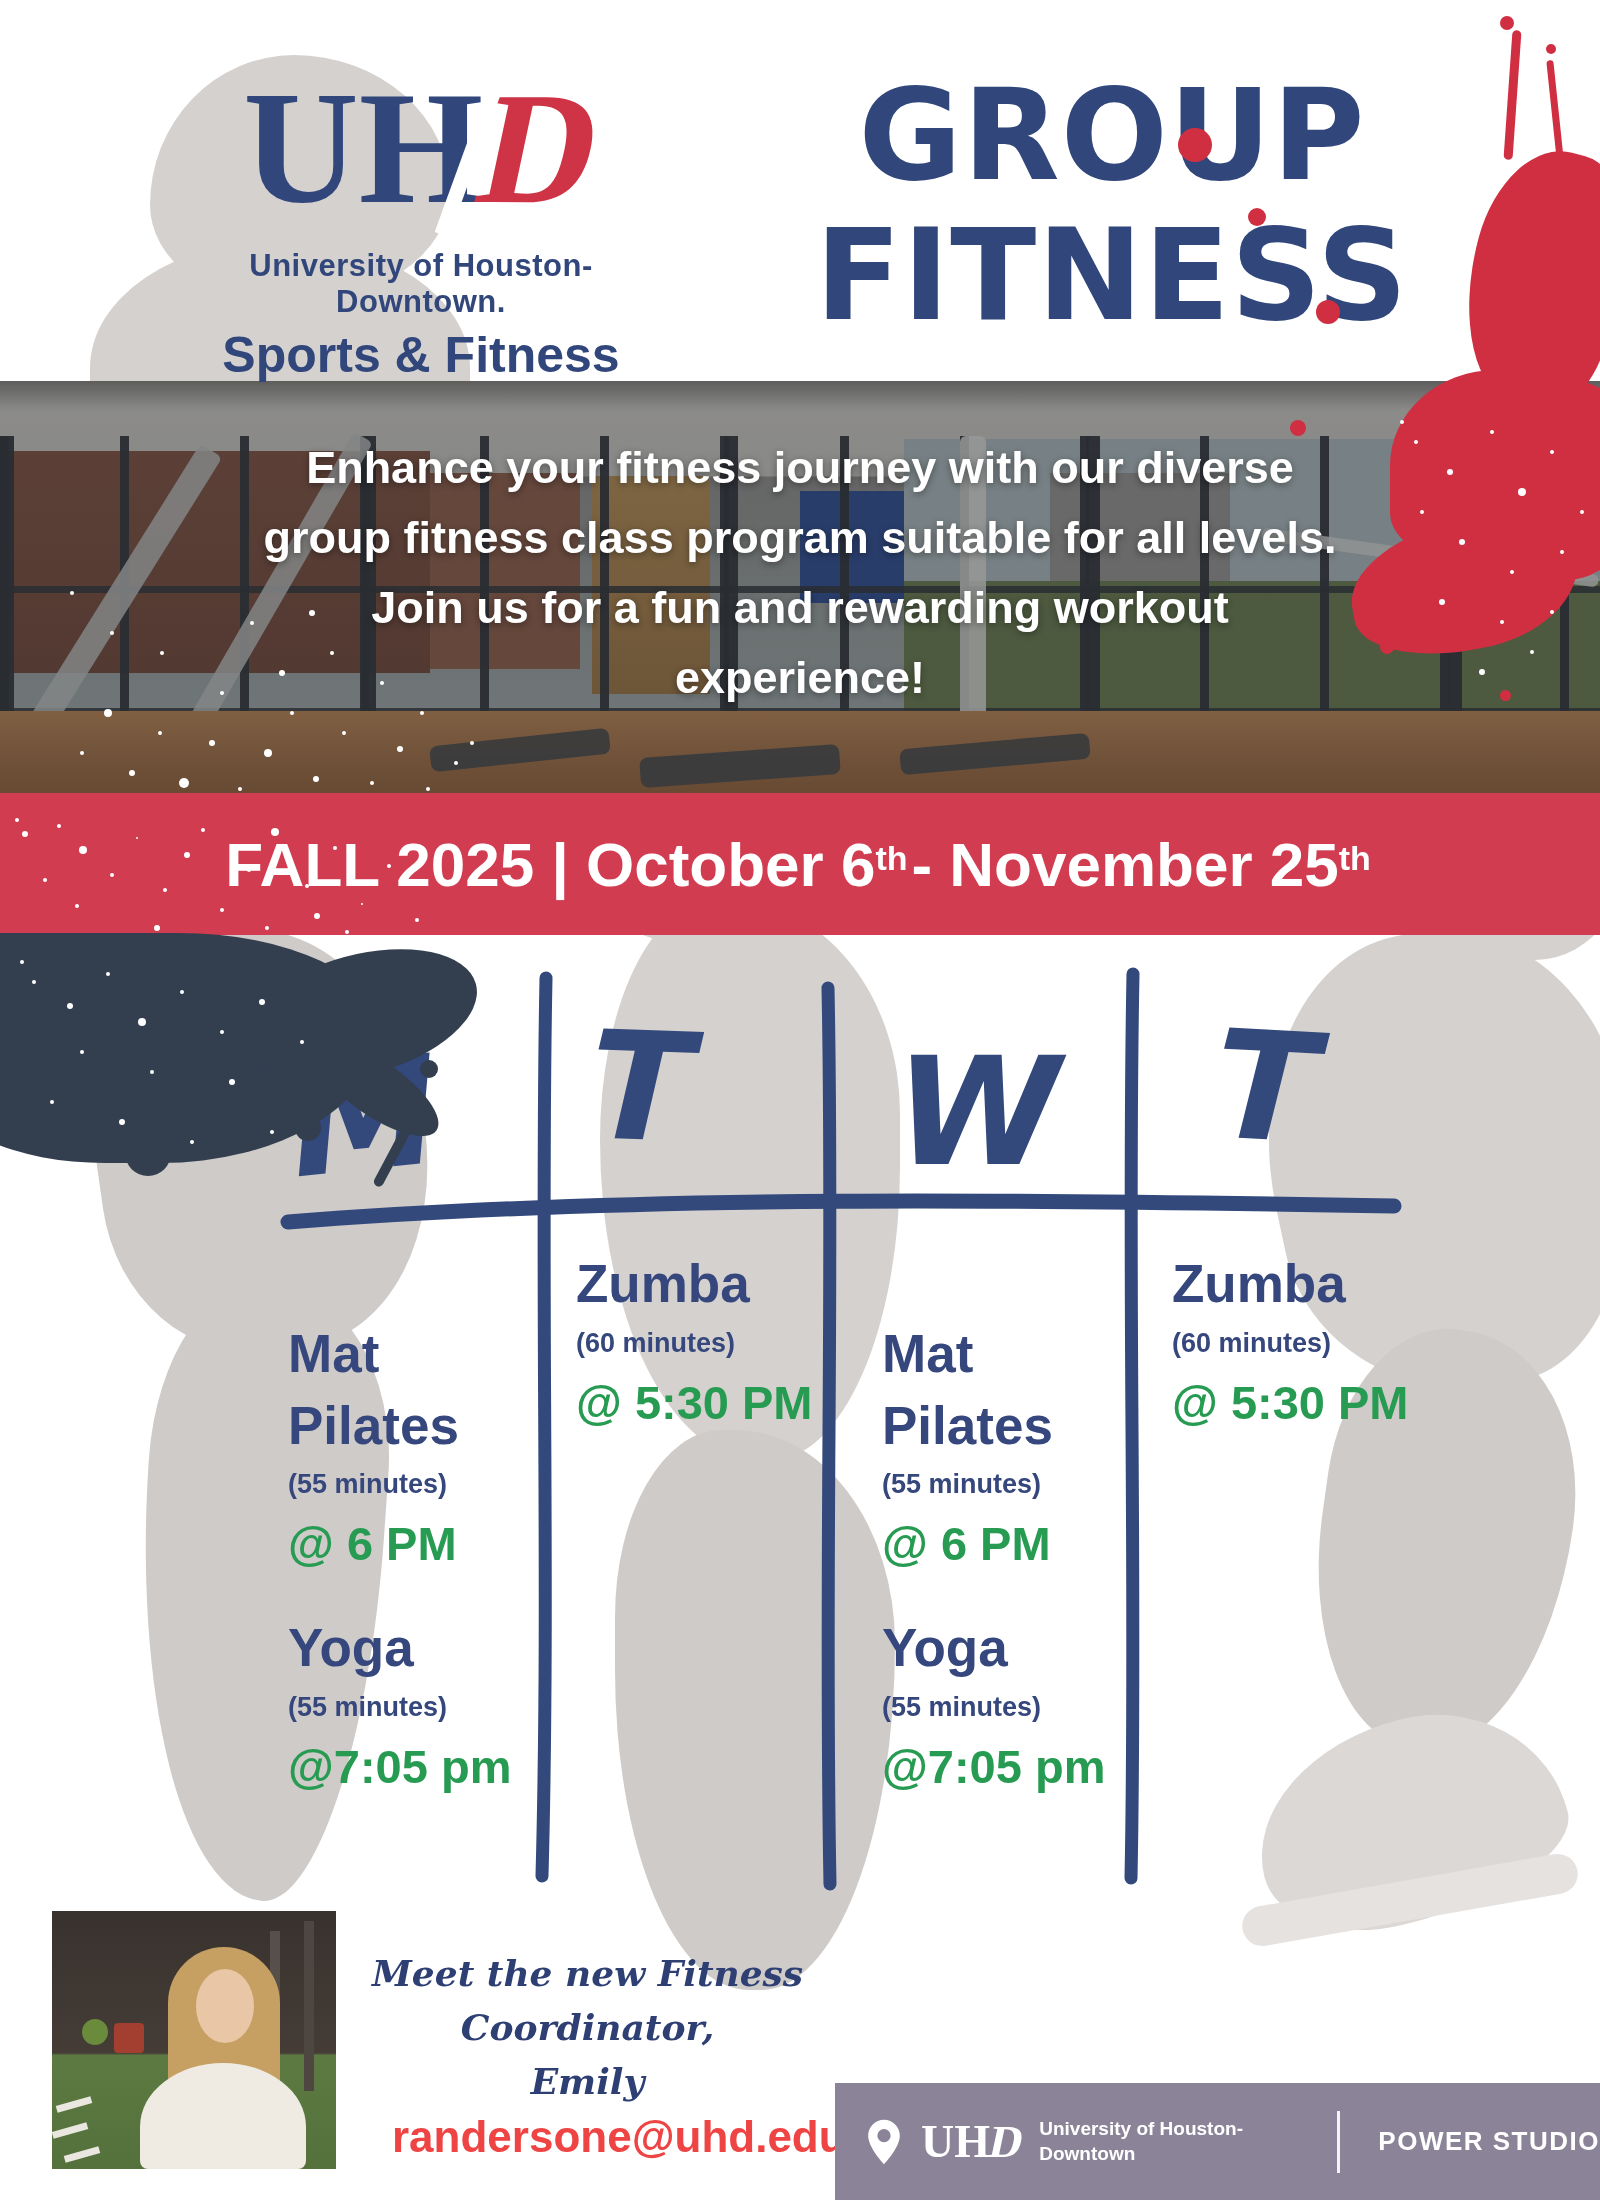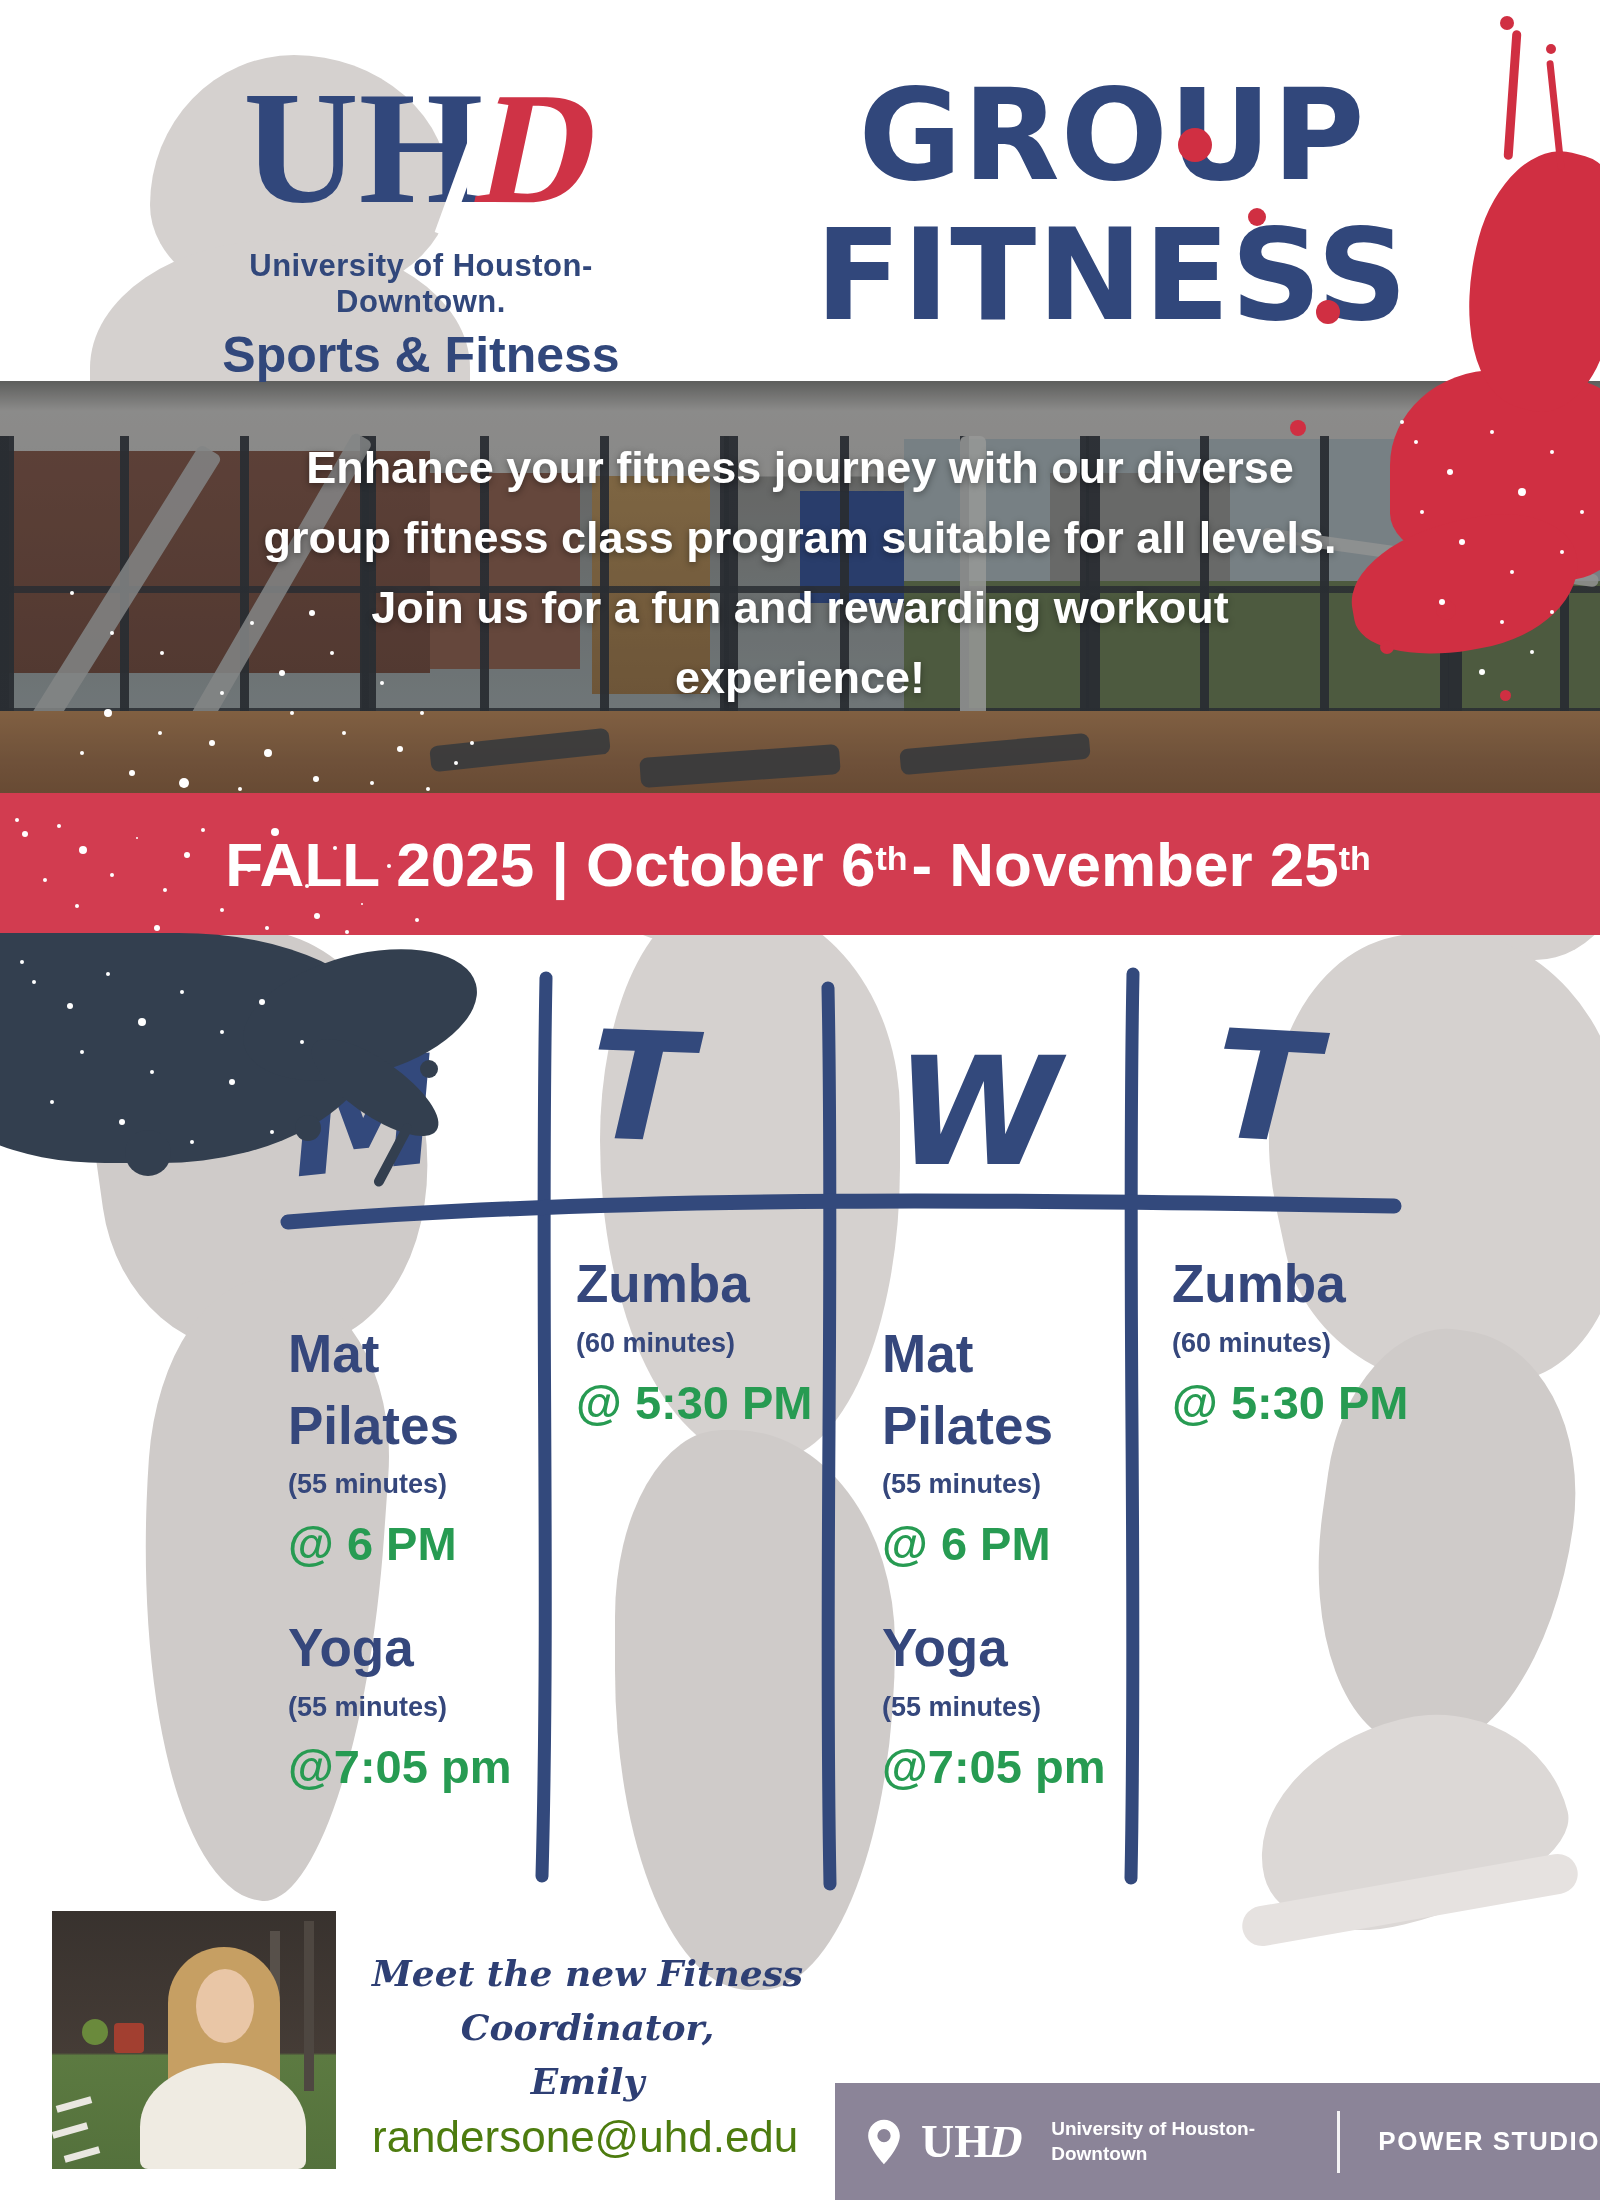--- a/index.html
+++ b/index.html
@@ -71,31 +71,31 @@
   .c-name{font-size:53px;font-weight:bold;color:#35477c;line-height:1.35;width:225px;}
   .c-dur{margin-top:8px;font-size:27px;font-weight:bold;color:#35477c;}
   .c-time{margin-top:16px;font-size:47px;font-weight:bold;color:#279b52;white-space:nowrap;}
 
   
   .photo{left:52px;top:1911px;width:284px;height:258px;z-index:4;overflow:hidden;
       background:linear-gradient(180deg,#38322e 0%,#453c36 55%,#5c7a41 56%,#54713c 100%);}
   .p-item{position:absolute;}
   .coord-text{left:372px;top:1946px;z-index:4;font-family:"DejaVu Serif",serif;
       font-style:italic;font-weight:bold;color:#2e3f74;font-size:36px;line-height:54px;text-align:center;}
-  .email{left:372px;top:2112px;z-index:4;font-size:44px;font-weight:normal;color:#4d7c0f;
+  .email{left:392px;top:2112px;z-index:4;font-size:44px;font-weight:bold;color:#ef4444;
       text-decoration:none;font-family:"Liberation Sans",sans-serif;display:block;}
 
   
   .footer{left:835px;top:2083px;width:765px;height:117px;background:#8b8498;z-index:6;
       display:flex;align-items:center;color:#fff;}
   .f-pin{margin-left:30px;width:38px;height:50px;flex:none;}
   .f-logo{margin-left:18px;font-family:"Liberation Serif",serif;font-weight:bold;
       font-size:46px;line-height:46px;white-space:nowrap;}
   .f-logo .fd{display:inline-block;transform:skewX(-12deg);}
-  .f-org{margin-left:28px;line-height:1.3;}
+  .f-org{margin-left:16px;line-height:1.3;}
   .f-org-1{font-size:19px;font-weight:600;}
   .f-org-2{font-size:23px;font-weight:bold;}
   .f-div{margin-left:46px;width:3px;height:62px;background:#fff;opacity:.9;flex:none;}
   .f-studio{margin-left:38px;font-size:26px;font-weight:bold;letter-spacing:1.5px;white-space:nowrap;}
 </style>
 </head>
 <body>
 
 <div id="poster">
 

